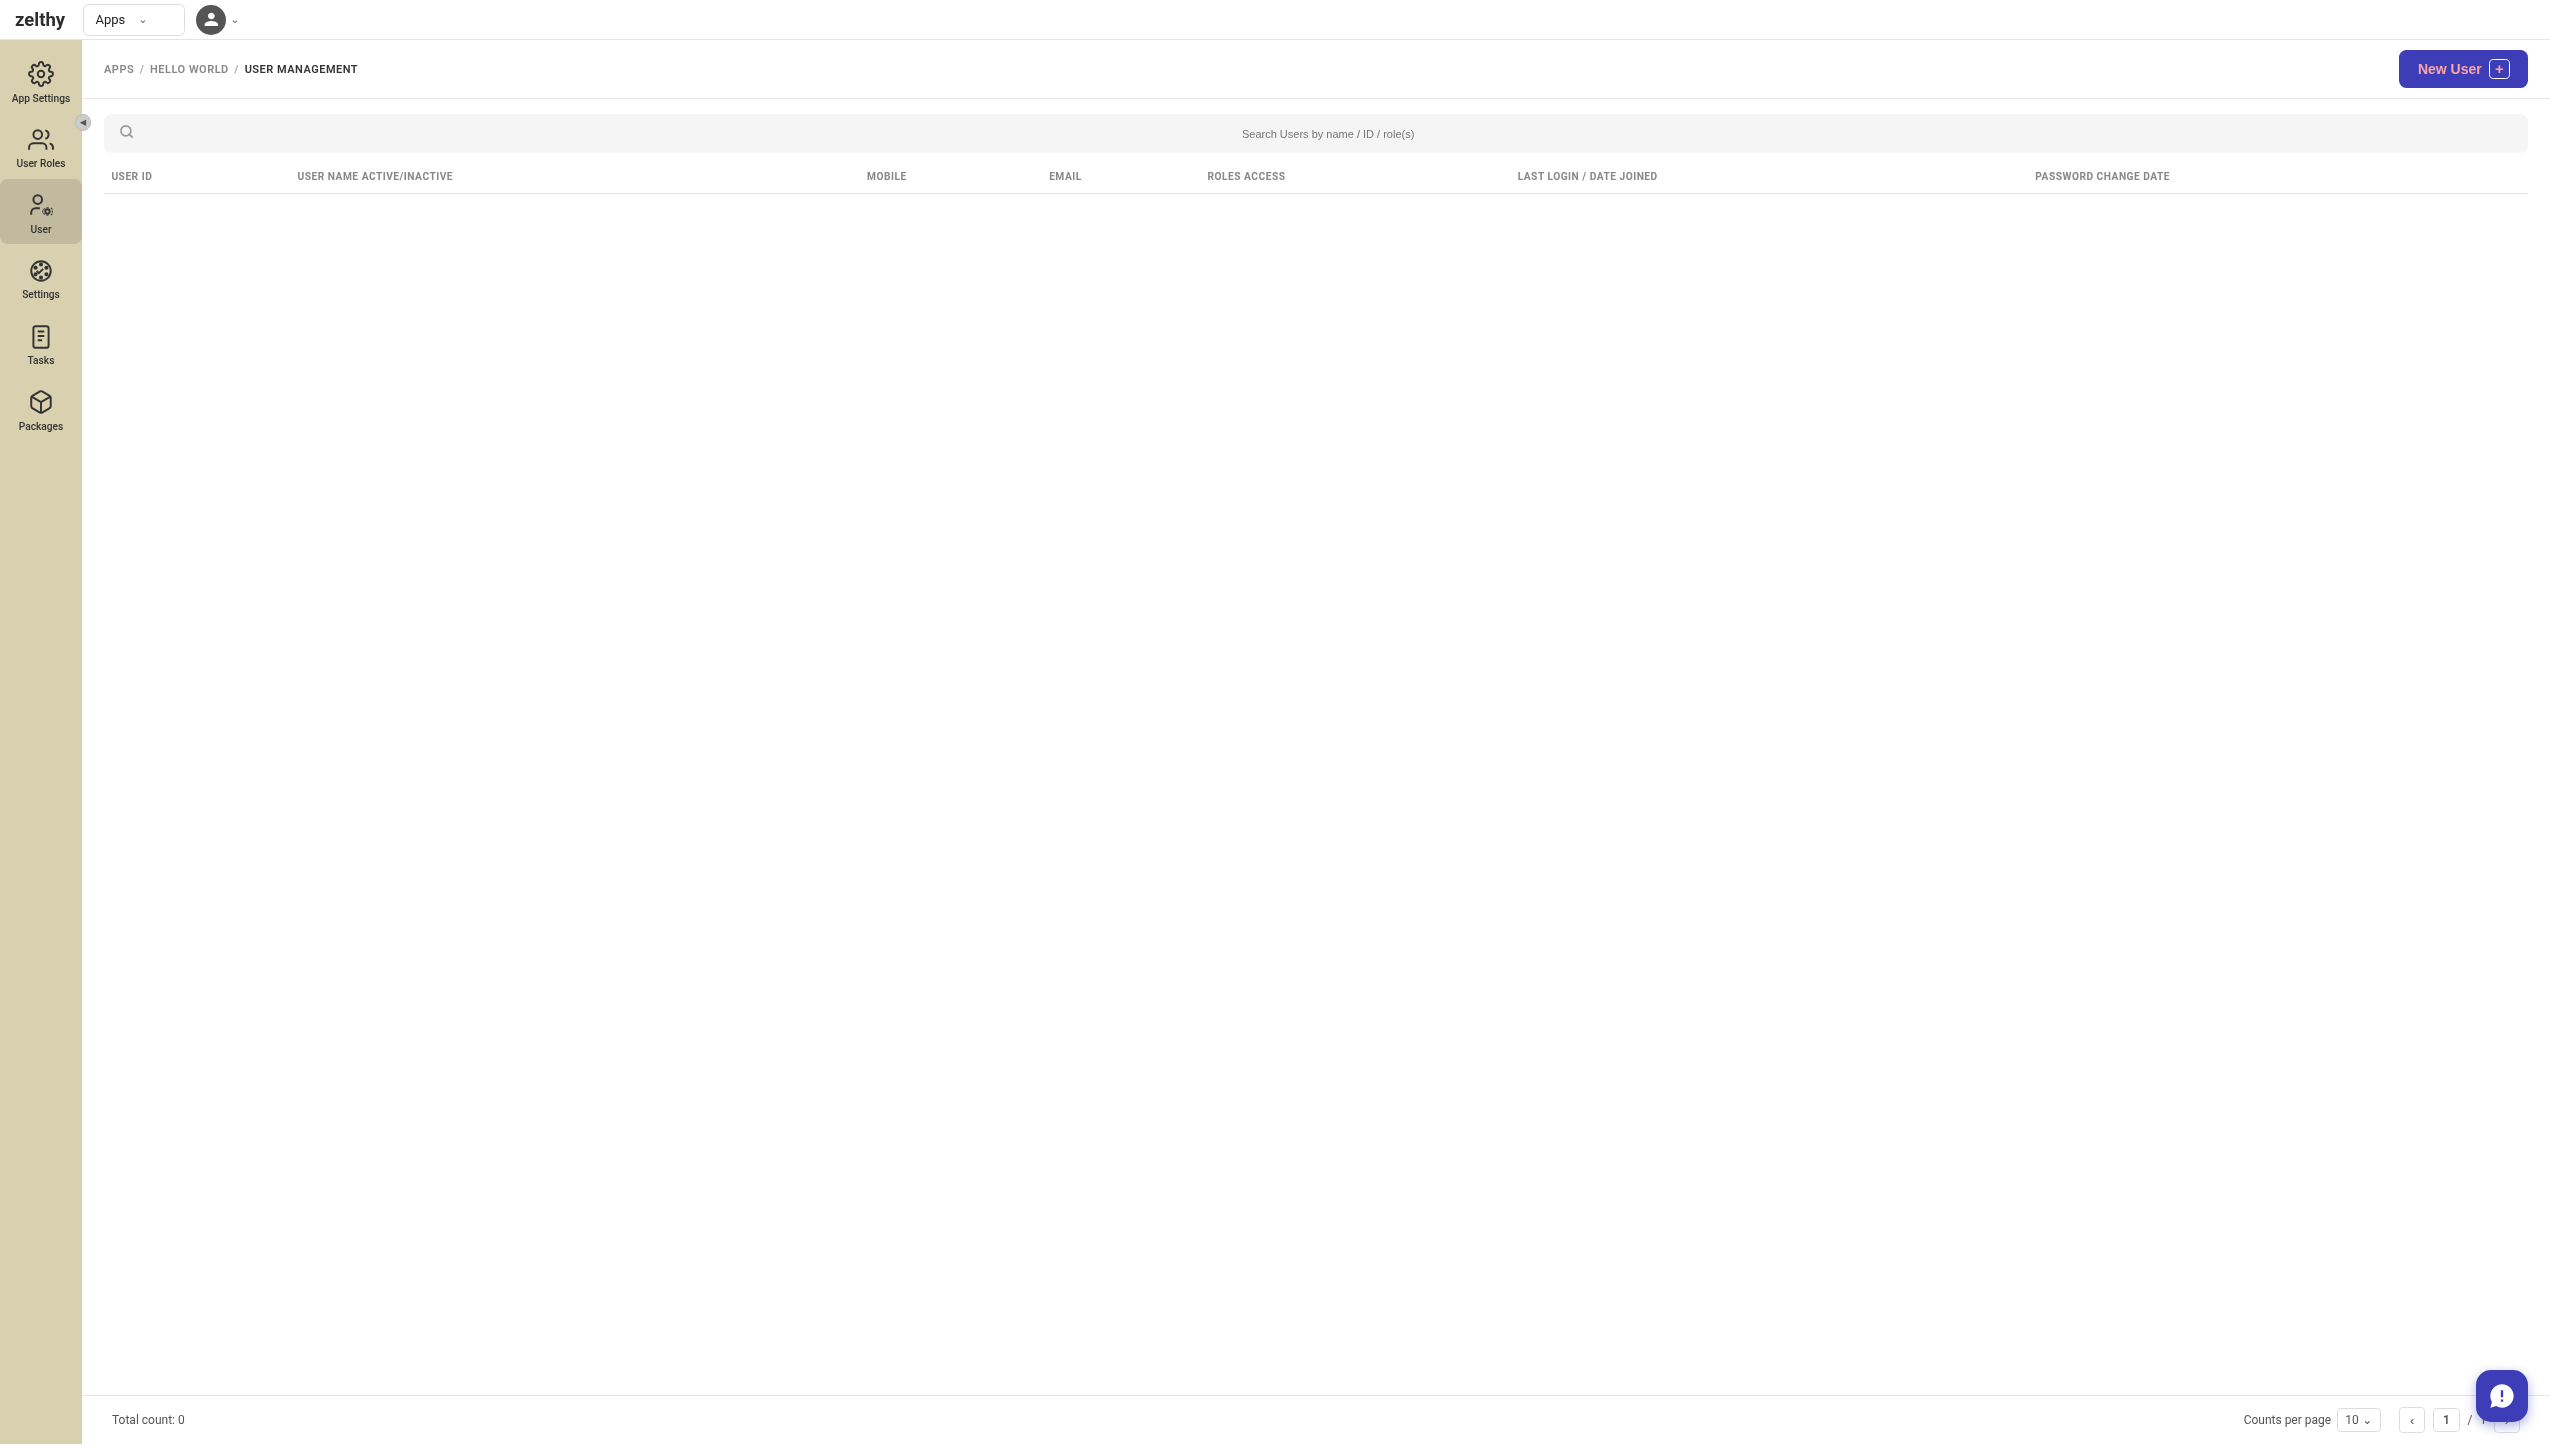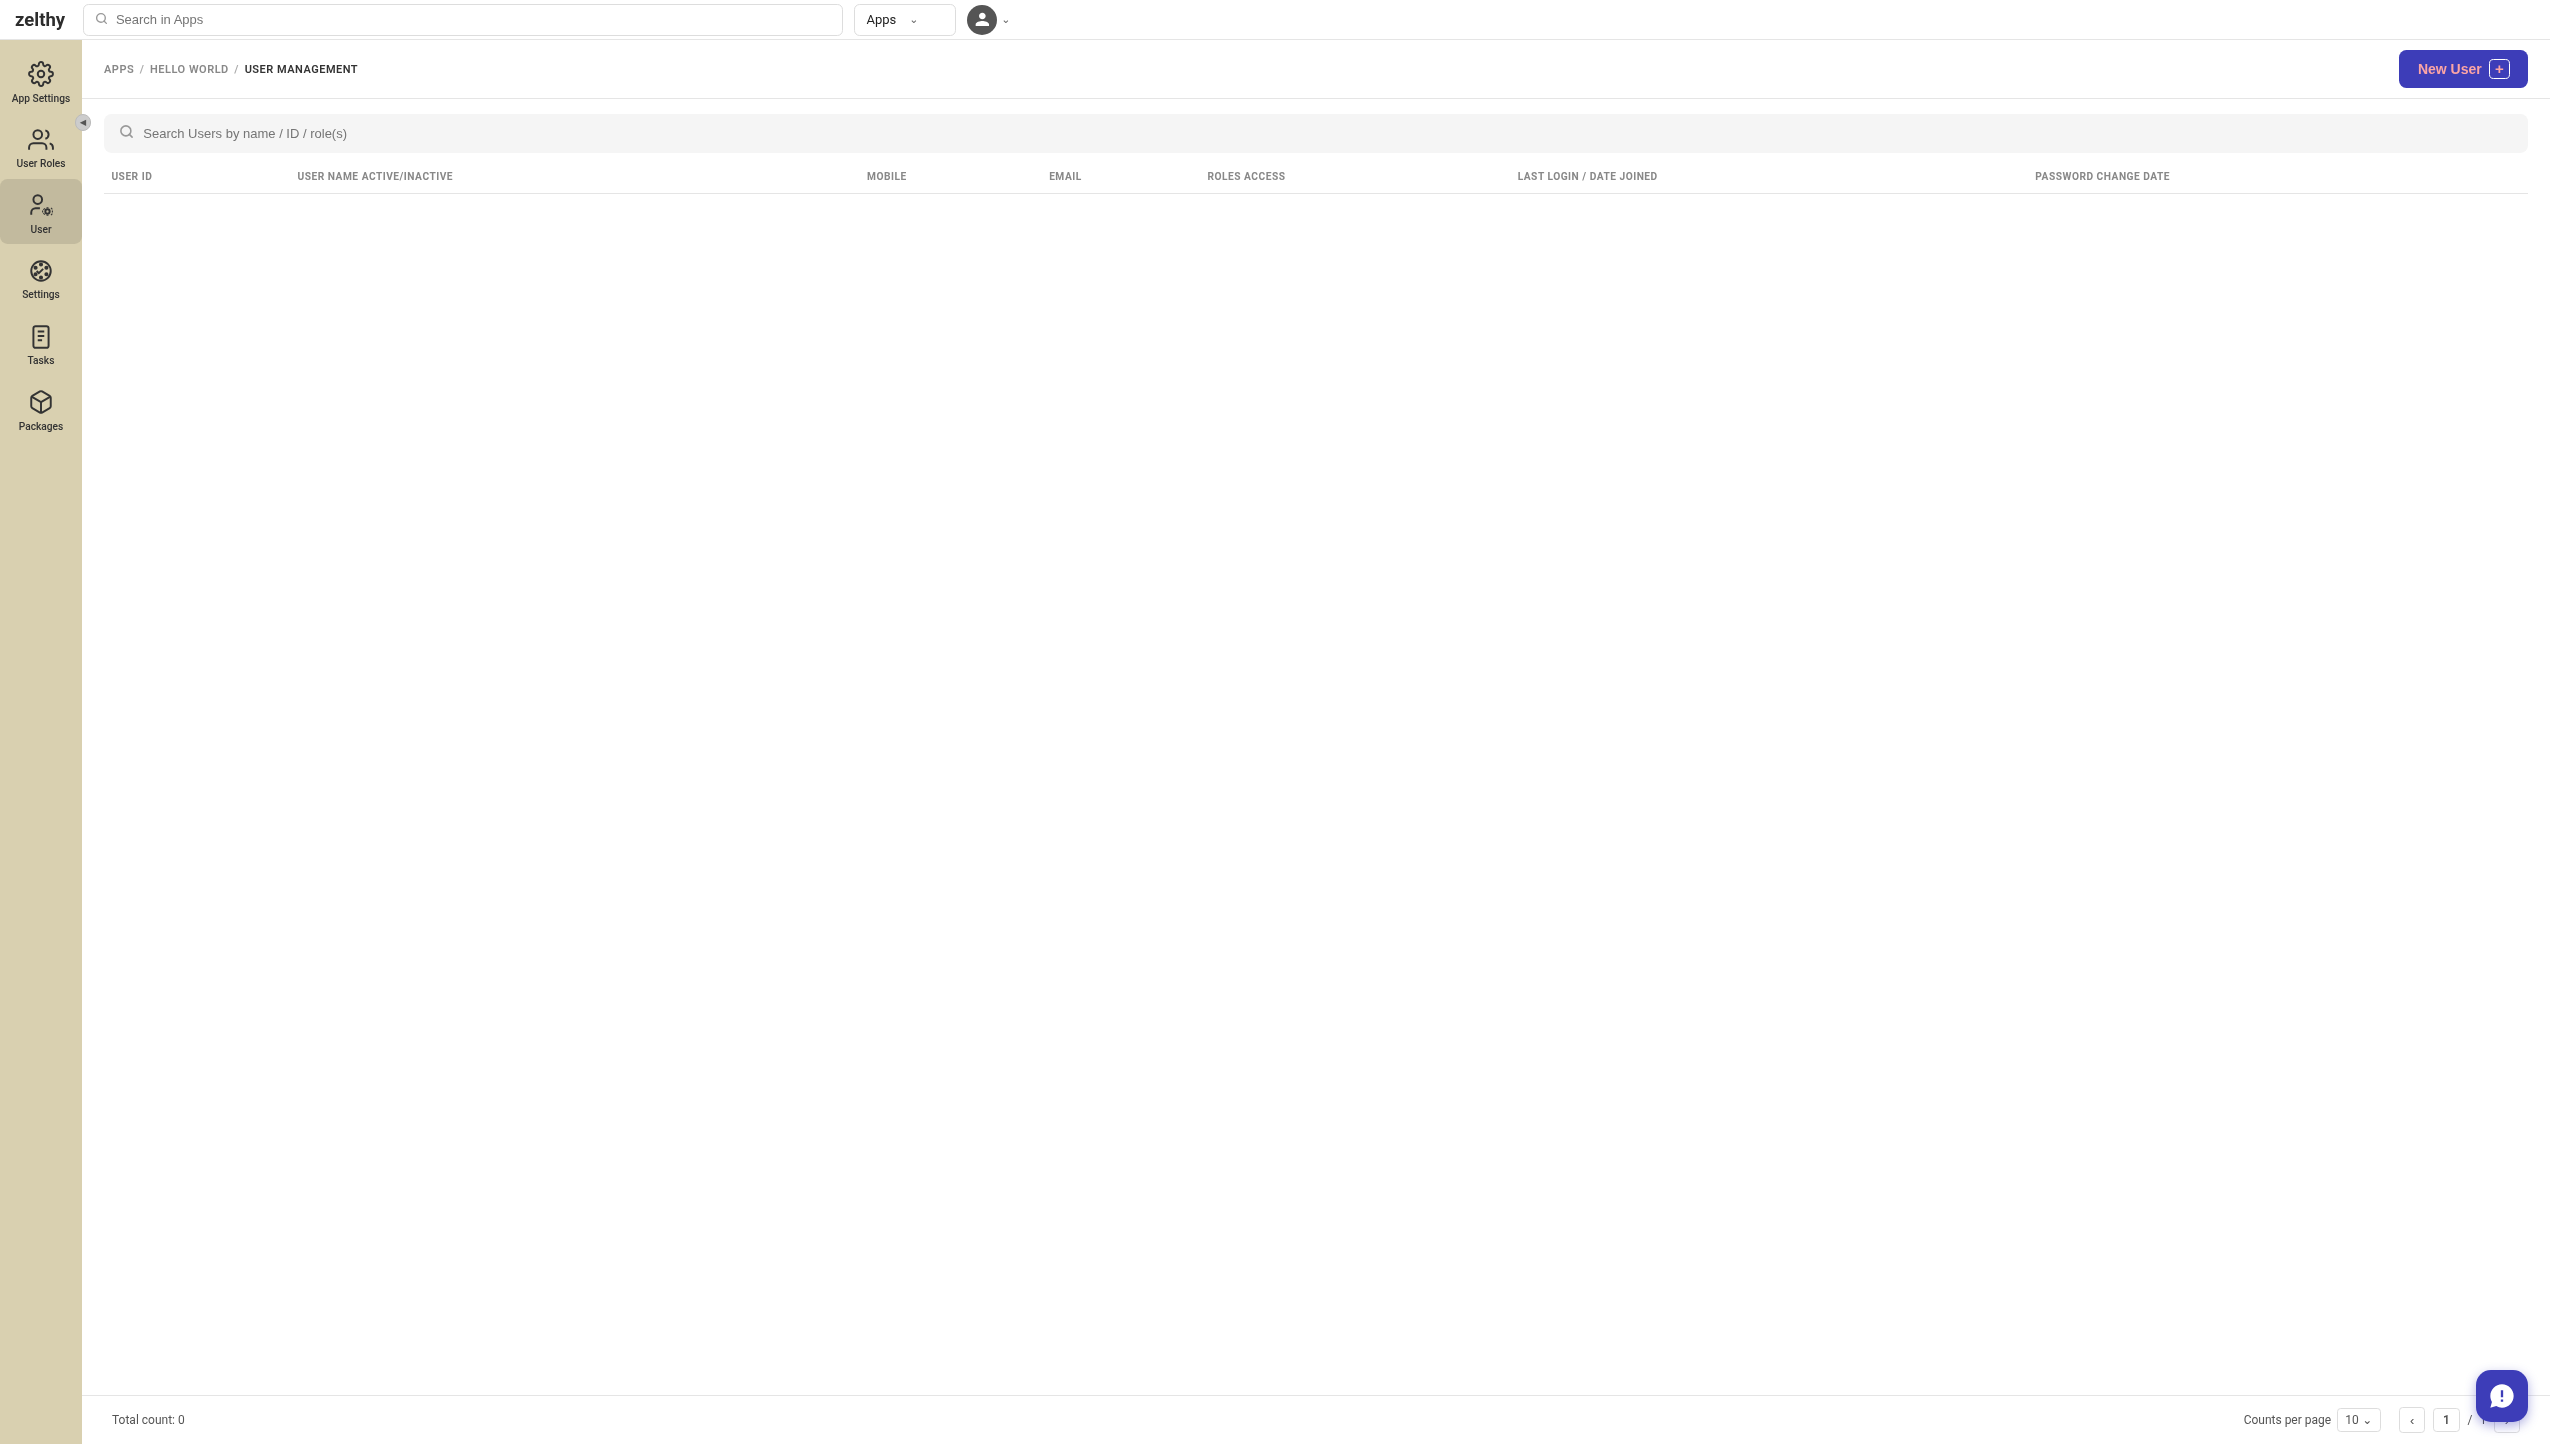--- a/index.html
+++ b/index.html
@@ -201,22 +201,23 @@
       background: #f5f5f5;
       border-radius: 7.4px;
       padding: 0 15px;
       height: 39px;
     }
     .users-search input {
       border: none;
       outline: none;
       background: transparent;
       flex: 1;
-      font-size: 13px;
+      font-size: 11px;
       color: #8b5cf6;
+      text-align: center;
     }
 
     
     .table-area {
       flex: 1;
       overflow: auto;
       padding: 0 22px;
     }
     .data-table {
       width: 100%;
@@ -306,29 +307,20 @@
     .chat-btn svg { width: 28px; height: 28px; }
 
     
     .svg-icon { width: 26px; height: 26px; }
   </style>
 </head>
 <body>
 
 <nav class="top-nav">
   <span class="logo">zelthy</span>
-  <div class="search-bar">
-    <span class="search-icon-top">
-      <svg width="13" height="13" viewBox="0 0 24 24" fill="none" stroke="#999" stroke-width="2.5" stroke-linecap="round" stroke-linejoin="round">
-        <circle cx="11" cy="11" r="8"></circle>
-          <line x1="21" y1="21" x2="16.65" y2="16.65"></line>
-      </svg>
-    </span>
-    <input type="text" placeholder="Search in Apps" style="">
-  </div>
   <div class="apps-dropdown">
     <span>Apps</span>
     <span class="chevron">⌄</span>
   </div>
   <div class="user-avatar-area">
     <div class="user-avatar">
       <svg width="16.7" height="16.7" viewBox="0 0 24 24" fill="#fff">
         <path d="M12 12c2.7 0 4.8-2.1 4.8-4.8S14.7 2.4 12 2.4 7.2 4.5 7.2 7.2 9.3 12 12 12zm0 2.4c-3.2 0-9.6 1.6-9.6 4.8v2.4h19.2v-2.4c0-3.2-6.4-4.8-9.6-4.8z"></path>
       </svg>
     </div>

